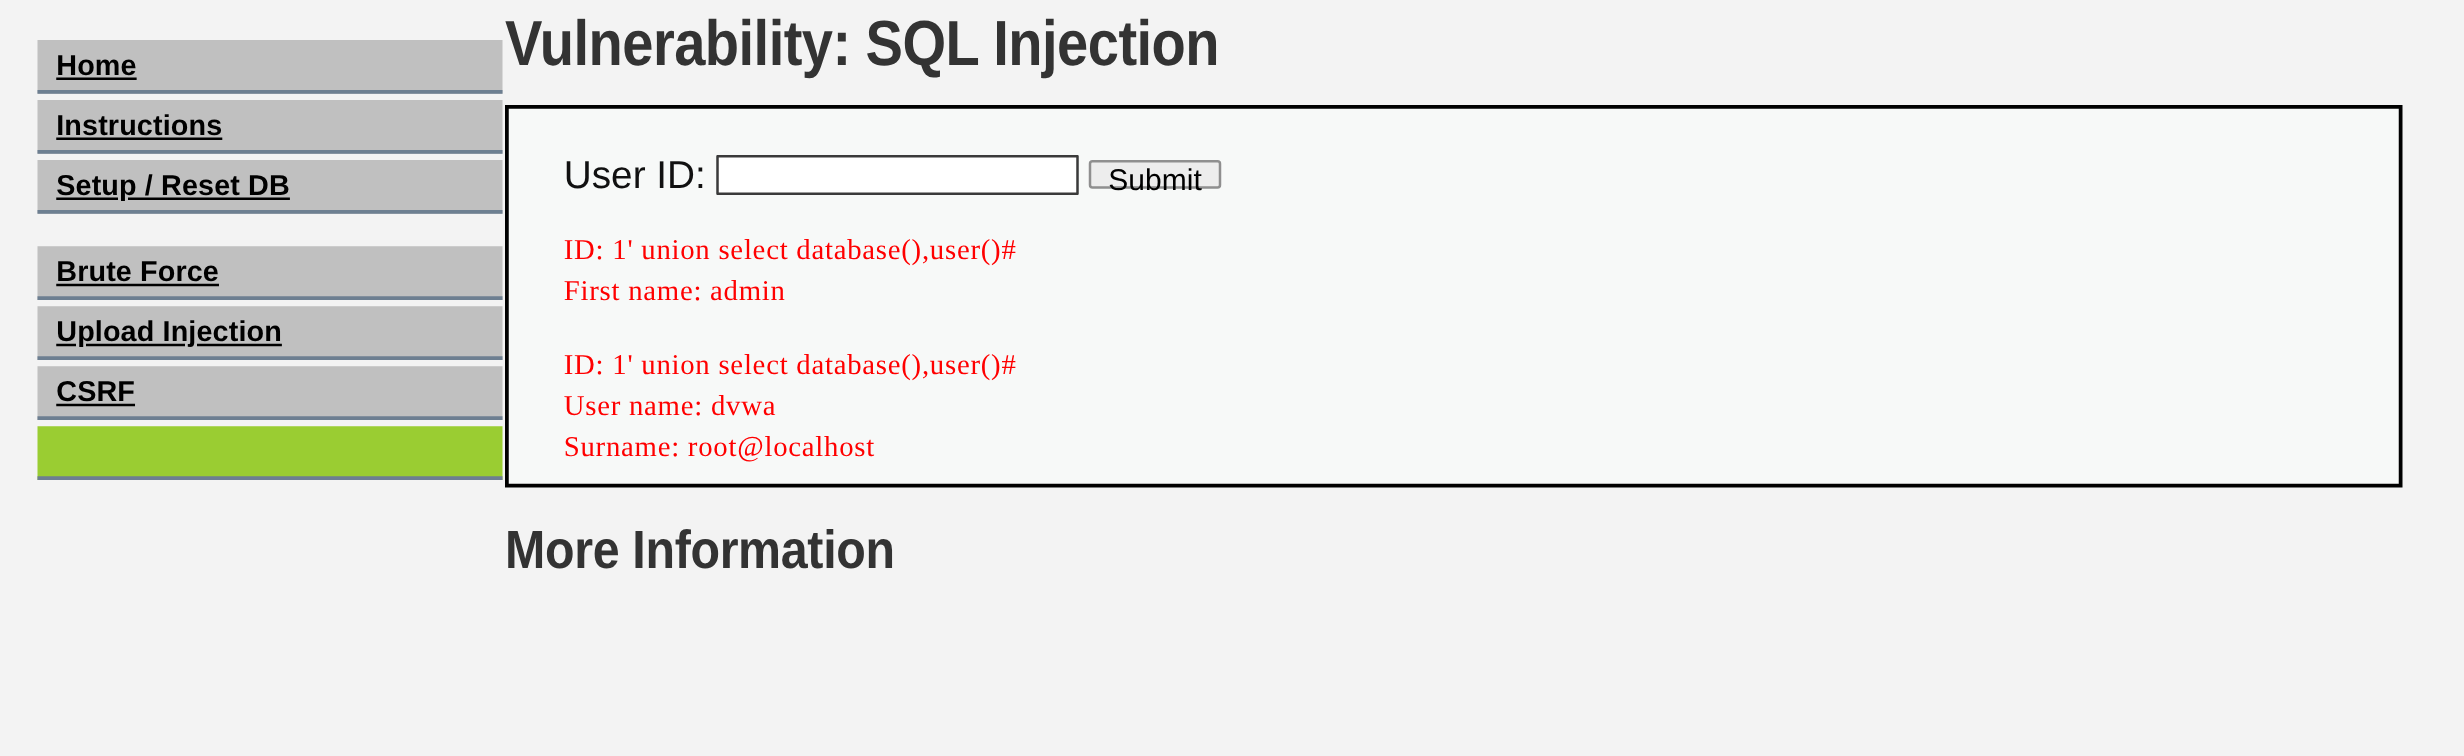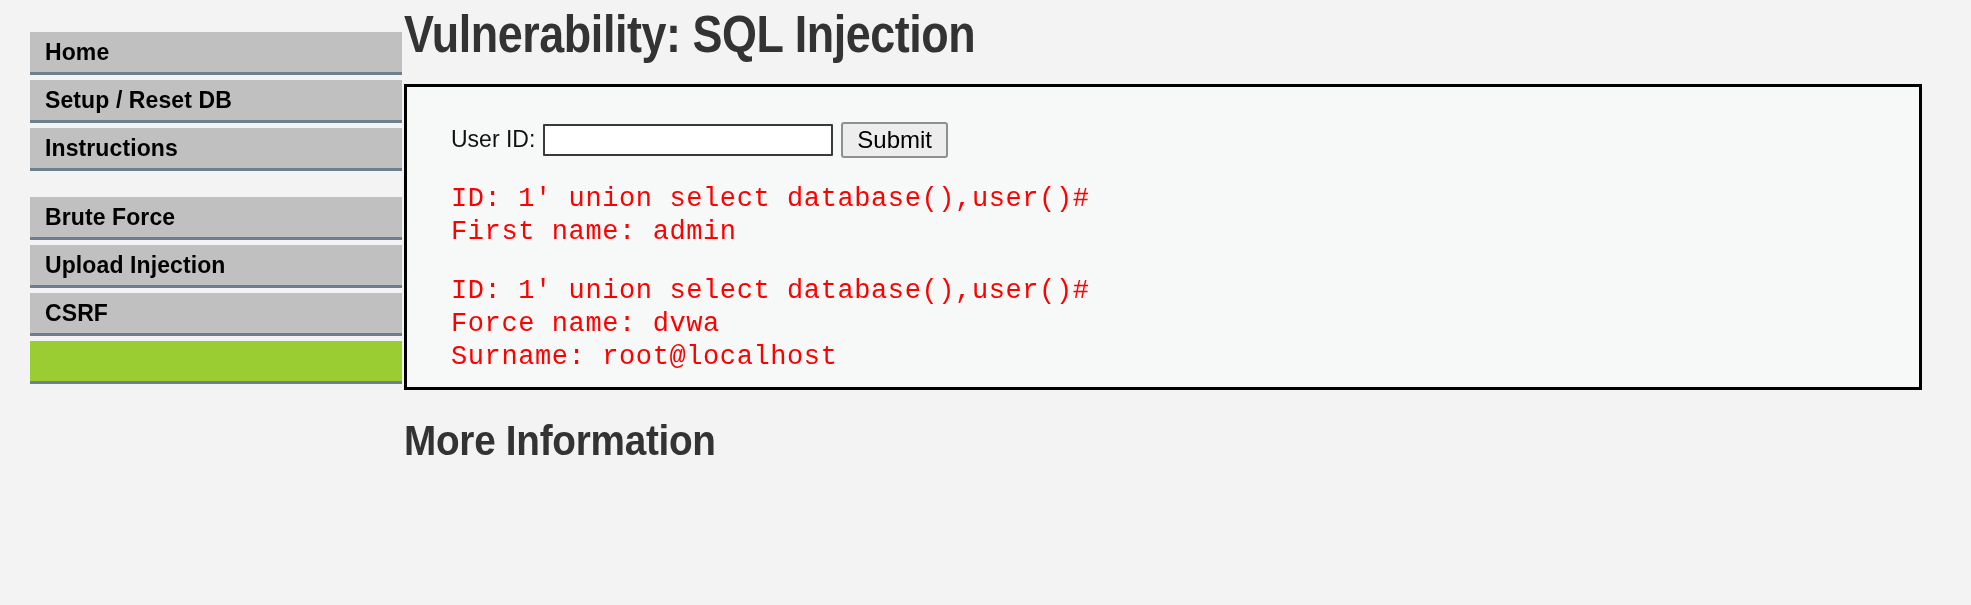--- a/index.html
+++ b/index.html
@@ -29,20 +29,21 @@
     width: 404px;
     min-width: 404px;
     padding-top: 32px;
     box-sizing: border-box;
     background: #f3f3f3;
   }
   .nav-group {
     margin: 0;
     padding: 0;
     list-style: none;
+    text-decoration: underline;
   }
   .nav-group.group-gap {
     margin-top: 26px;
   }
   .nav-item {
     display: block;
     margin: 0 0 5px 30px;
     width: 372px;
     box-sizing: border-box;
     height: 43px;
@@ -92,56 +93,56 @@
     height: 306px;
     box-sizing: border-box;
     padding: 34px 0 0 44px;
   }
   .form-row {
     display: flex;
     align-items: center;
     height: 38px;
   }
   .form-label {
-    font-size: 23px;
+    font-size: 31px;
     color: #111111;
     font-family: "Liberation Sans", sans-serif;
     margin-right: 8px;
     white-space: nowrap;
   }
   .user-input {
     width: 290px;
     height: 32px;
     box-sizing: border-box;
     border: 2px solid #3a3a3a;
     background: #ffffff;
     font-size: 19px;
     padding: 2px 5px;
     font-family: "Liberation Sans", sans-serif;
     outline: none;
     border-radius: 1px;
   }
   .submit-btn {
     margin-left: 8px;
-    height: 36px;
+    height: 23px;
     padding: 0 14px;
     background: #ededed;
     border: 2px solid #8f8f8f;
     border-radius: 3px;
     font-size: 24px;
     font-family: "Liberation Sans", sans-serif;
     color: #000000;
     cursor: pointer;
     line-height: 30px;
   }
   #results {
     margin-top: 24px;
     color: #ff0000;
-    font-family: Liberation Mono, monospace;
-    font-size: 27px;
+    font-family: Liberation Serif, serif;
+    font-size: 23px;
     line-height: 33px;
     letter-spacing: 0.6px;
   }
   .result-block {
     margin: 0 0 26px 0;
   }
   .result-block:last-child { margin-bottom: 0; }
   .result-line { white-space: pre; display: block; }
 
   #more-info-title {
@@ -159,22 +160,22 @@
   }
 </style>
 </head>
 <body>
 
 <div id="page">
 
   <nav id="sidebar">
     <ul class="nav-group">
       <li class="nav-item">Home</li>
+      <li class="nav-item">Instructions</li>
       <li class="nav-item">Setup / Reset DB</li>
-      <li class="nav-item">Instructions</li>
     </ul>
 
     <ul class="nav-group group-gap">
       <li class="nav-item">Brute Force</li>
       <li class="nav-item">Upload Injection</li>
       <li class="nav-item">CSRF</li>
       <li class="nav-item active"></li>
     </ul>
   </nav>
 
@@ -190,21 +191,21 @@
         <button class="submit-btn">Submit</button>
       </div>
 
       <div id="results">
         <div class="result-block">
           <span class="result-line">ID: 1' union select database(),user()#</span>
           <span class="result-line">First name: admin</span>
         </div>
         <div class="result-block">
           <span class="result-line">ID: 1' union select database(),user()#</span>
-          <span class="result-line">Force name: dvwa</span>
+          <span class="result-line">User name: dvwa</span>
           <span class="result-line">Surname: root@localhost</span>
         </div>
       </div>
 
     </section>
 
     <h2 id="more-info-title">More Information</h2>
 
   </main>
 

